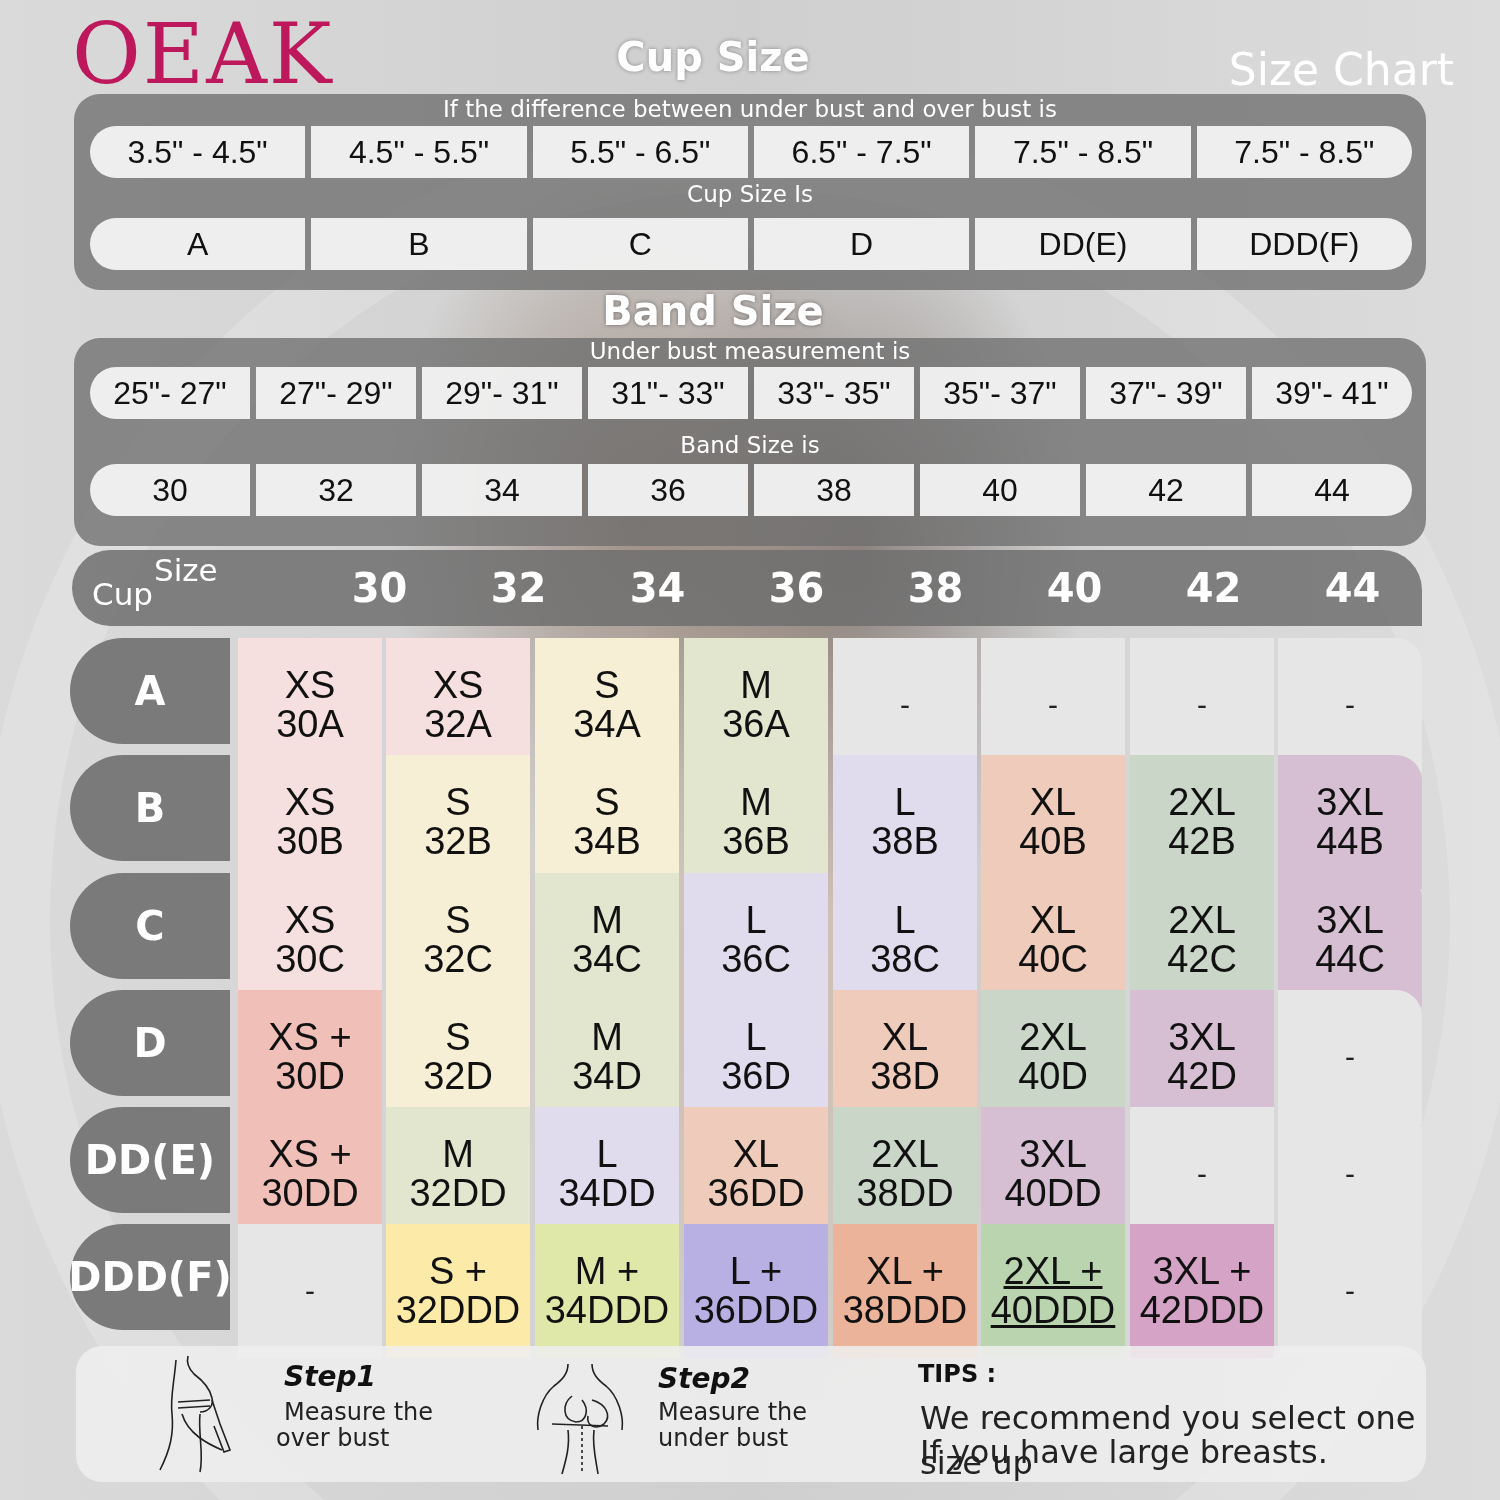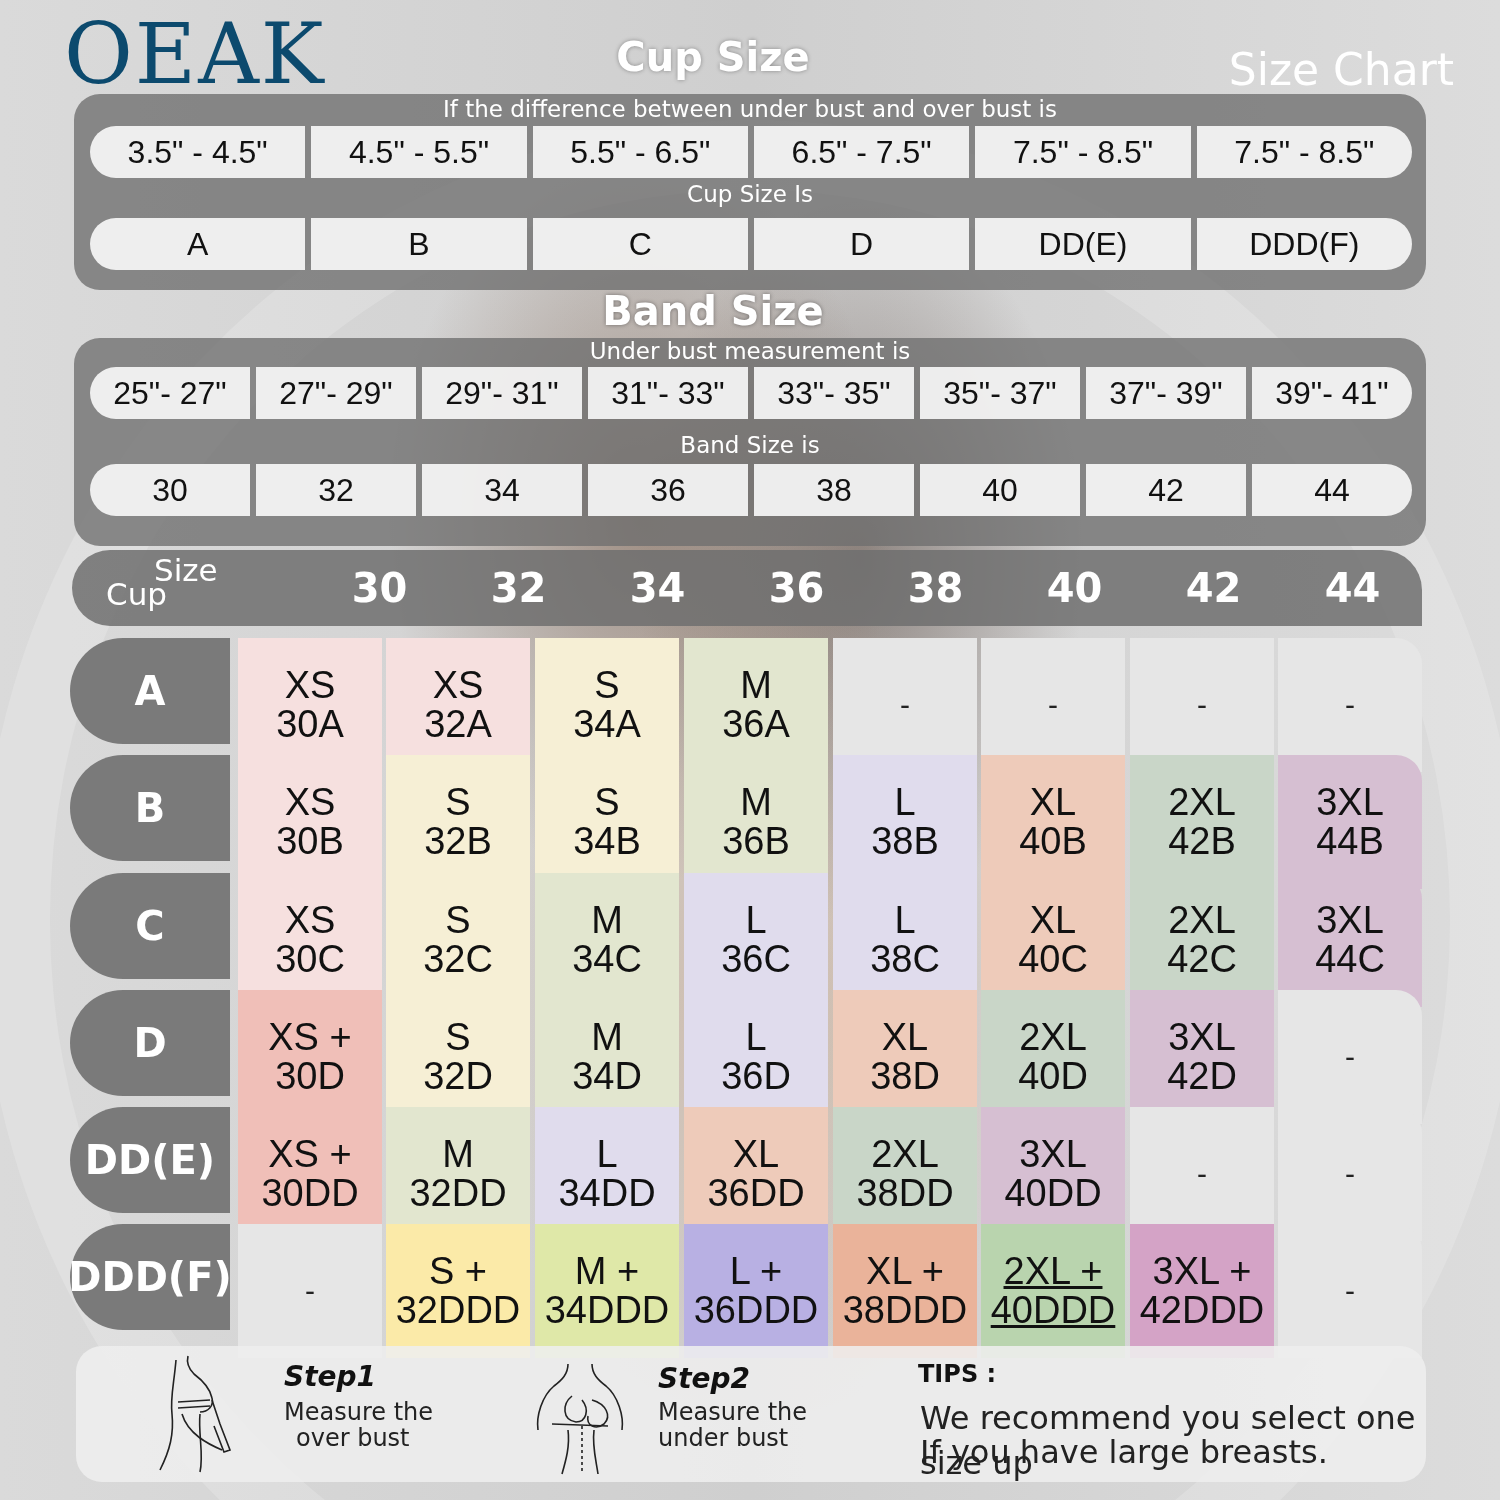--- a/index.html
+++ b/index.html
@@ -15,22 +15,22 @@
       radial-gradient(ellipse 360px 520px at 640px 520px, rgba(120,90,70,0.55), rgba(120,90,70,0) 70%),
       radial-gradient(ellipse 320px 520px at 860px 560px, rgba(60,40,30,0.45), rgba(60,40,30,0) 70%),
       radial-gradient(ellipse 420px 600px at 760px 1000px, rgba(205,170,140,0.55), rgba(205,170,140,0) 70%),
       linear-gradient(90deg, #dadada 0%, #cfcfcf 50%, #dcdcdc 100%);
   }
   .bg-arc {
     position: absolute; left: -20px; top: 120px; width: 1540px; height: 1600px;
     border-radius: 50%; border: 70px solid rgba(255,255,255,0.18);
   }
   .logo {
-    position: absolute; left: 64px; top: 12px;
-    font-family: "DejaVu Serif", serif; font-size: 84px; color: #0c4a6e;
+    position: absolute; left: 72px; top: 12px;
+    font-family: "DejaVu Serif", serif; font-size: 84px; color: #be185d;
     letter-spacing: 2px; font-weight: normal; line-height: 1; text-align: right;
   }
   .title-cup {
     position: absolute; left: 0; width: 1426px; top: 34px; text-align: center;
     font-size: 40px; font-weight: bold; color: #fff;
     text-shadow: 0 0 4px rgba(0,0,0,0.35);
   }
   .size-chart {
     position: absolute; right: 46px; top: 44px;
     font-size: 44px; color: #fff; font-weight: normal;
@@ -162,21 +162,21 @@
     <div class="head-col">32</div>
     <div class="head-col">34</div>
     <div class="head-col">36</div>
     <div class="head-col">38</div>
     <div class="head-col">40</div>
     <div class="head-col">42</div>
     <div class="head-col">44</div>
   </div>
 </div>
 <div class="corner-size" style="left:154px;">Size</div>
-<div class="corner-cup" style="left:106px;">Cup</div>
+<div class="corner-cup" style="left:92px;">Cup</div>
 
 <div id="matrix-body">
     <div class="row-label" style="top: 638px;">A</div>
     <div class="cell" style="top: 638px; left: 238px; background: rgb(246, 224, 223);">
       <span>XS</span>
       <span>30A</span>
     </div>
     <div class="cell" style="top: 638px; left: 386px; background: rgb(246, 224, 223);">
       <span>XS</span>
       <span>32A</span>
@@ -379,21 +379,21 @@
       <path d="M40 2 C38 10 42 16 46 20 C54 26 62 34 64 44 C66 52 60 58 52 58"></path>
       <path d="M30 48 L62 46"></path>
       <path d="M30 54 L62 52"></path>
       <path d="M64 46 L72 70 L82 96 L76 98 L66 72"></path>
       <path d="M52 60 C50 80 56 100 52 118"></path>
       <path d="M34 60 C40 80 60 90 74 96"></path>
     </g>
   </svg>
   <div class="step-title" style="left:208px;top:14px;">Step1</div>
   <div class="step-text" style="left:208px;top:54px;">Measure the</div>
-  <div class="step-text" style="left:220px;top:80px;">over bust</div>
+  <div class="step-text" style="left:200px;top:80px;">over bust</div>
 
   <svg class="step-icon" style="left:456px;top:14px;" width="100" height="116" viewBox="0 0 100 116">
     <g fill="none" stroke="#222" stroke-width="1.6">
       <path d="M36 4 C36 14 30 20 22 26 C10 36 4 56 6 70"></path>
       <path d="M60 4 C60 14 66 20 74 26 C86 36 92 56 90 70"></path>
       <path d="M40 36 C30 44 30 60 44 62 C54 62 58 50 50 40"></path>
       <path d="M60 40 C74 44 80 56 72 64 C64 70 54 66 56 56"></path>
       <path d="M20 64 L76 66"></path>
       <path d="M36 70 C38 86 34 100 30 114"></path>
       <path d="M62 70 C60 86 64 100 66 114"></path>

